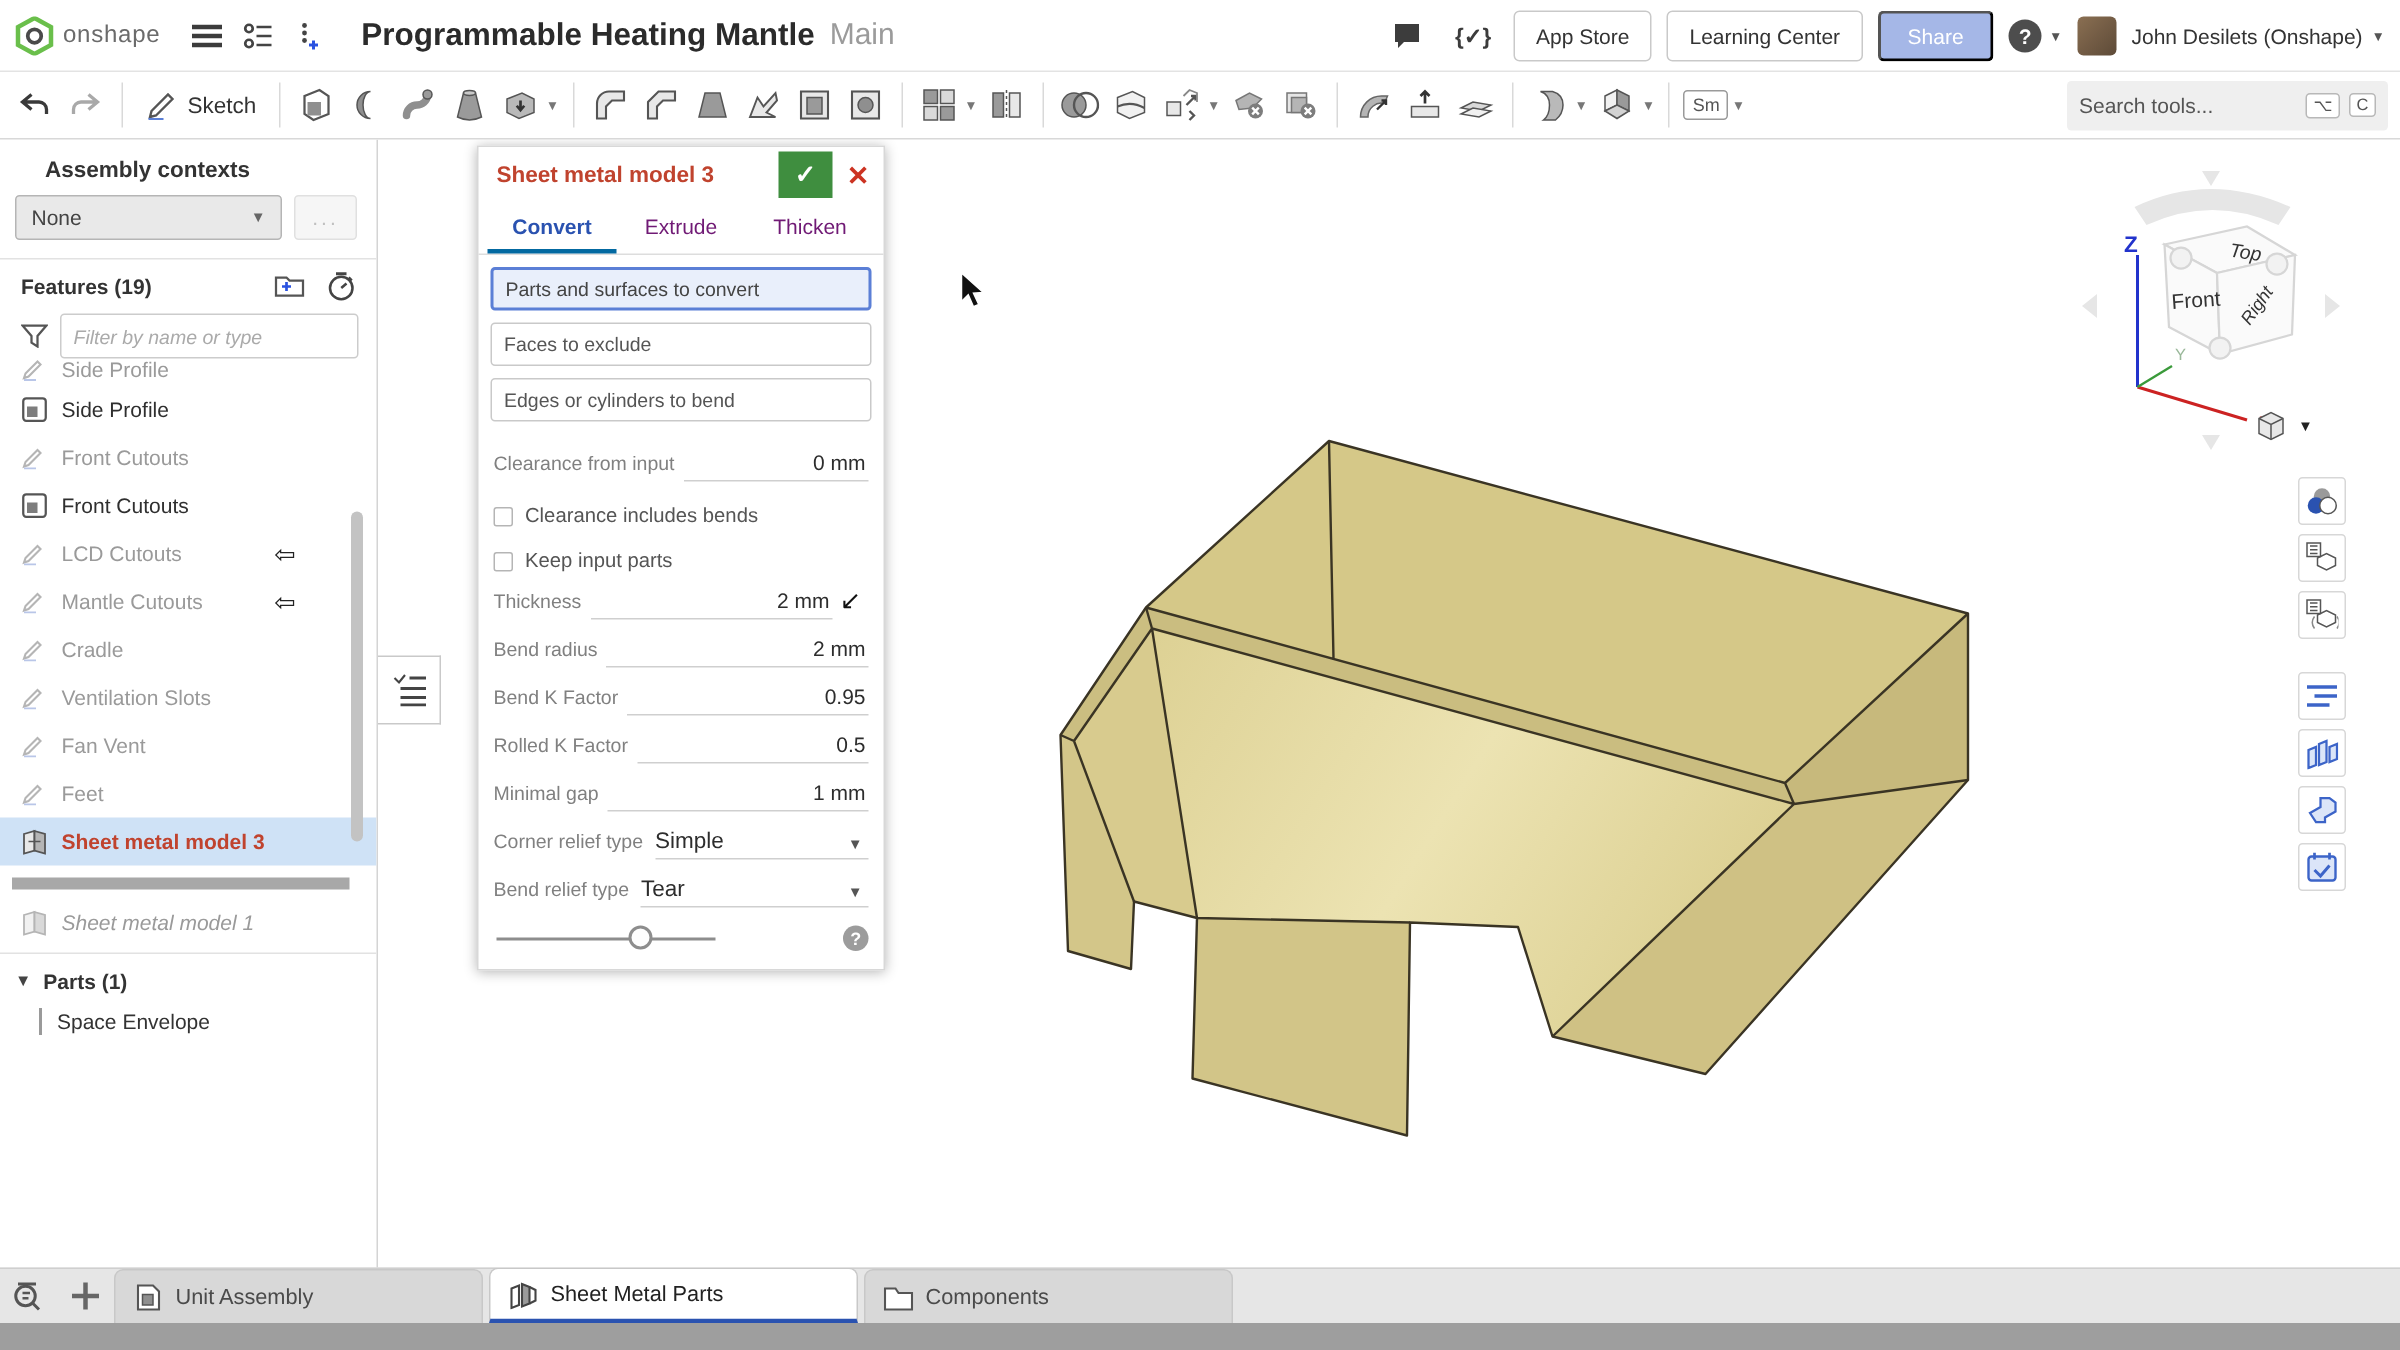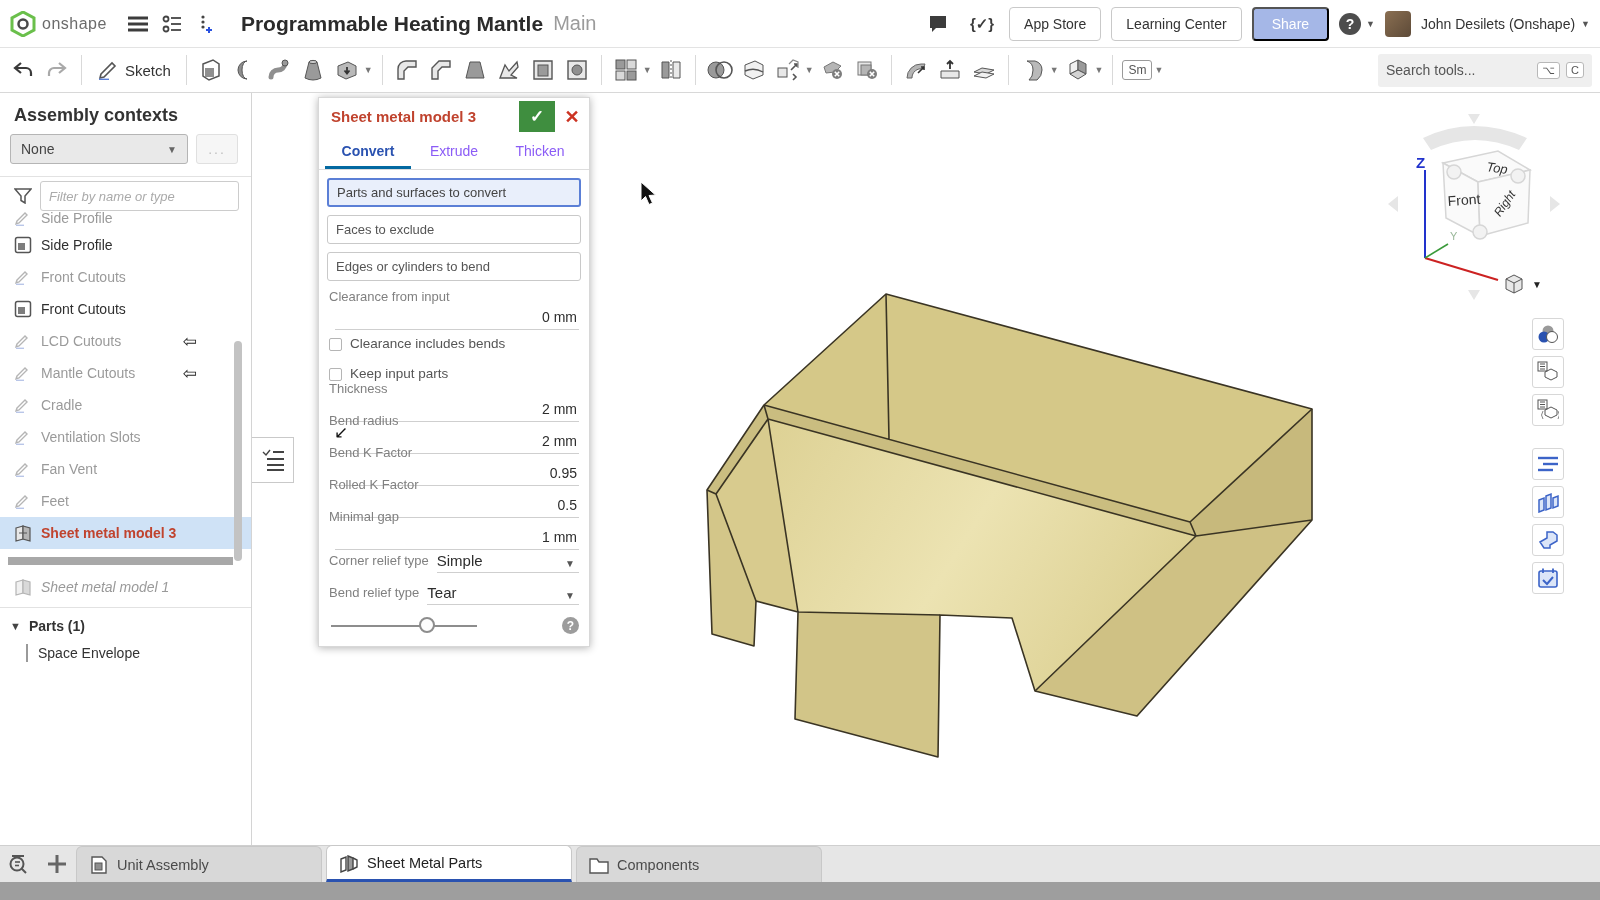--- a/index.html
+++ b/index.html
@@ -27,21 +27,21 @@
   .tcaret { font-size:9px; color:#777; margin-left:-2px; cursor:pointer; }
   .sketch-btn { display:flex; align-items:center; gap:6px; padding:0 6px; height:32px; cursor:pointer; }
   .sketch-label { font-size:15px; color:#333; }
   .sm-badge { border:1px solid #9a9a9a; border-radius:3px; font-size:12px; color:#555; padding:2px 5px; }
   .search-tools { margin-left:auto; width:214px; height:33px; background:#efefef; border-radius:3px; display:flex; align-items:center; padding:0 8px; gap:6px; cursor:text; }
   .search-tools-text { font-size:14px; color:#555; flex:1; }
   .key-badge { border:1px solid #b8b8b8; background:#fff; border-radius:3px; font-size:11px; color:#555; padding:1px 4px; }
 
   
   #left-panel { position:absolute; left:0; top:93px; width:252px; height:752px; background:#fff; border-right:1px solid #d4d4d4; z-index:20; overflow:hidden; }
-  .lp-title { font-size:18px; font-weight:bold; color:#333; padding:12px 12px 8px 14px; }
+  .lp-title { font-size:15px; font-weight:bold; color:#333; padding:12px 12px 8px 30px; }
   .ctx-row { display:flex; align-items:center; gap:8px; padding:0 12px 12px 10px; border-bottom:1px solid #e2e2e2; }
   .ctx-select { width:178px; height:30px; background:#e9e9e9; border:1px solid #b5b5b5; border-radius:3px; display:flex; align-items:center; padding:0 10px; font-size:14px; color:#444; cursor:pointer;gap:32px; }
   .ctx-select .sel-caret { margin-left:auto; font-size:10px; color:#666; }
   .ctx-more { width:42px; height:30px; background:#f6f6f6; border:1px solid #e0e0e0; border-radius:3px; color:#c0c0c0; font-size:14px; display:flex; align-items:center; justify-content:center; letter-spacing:2px; }
   .feat-hdr { display:flex; align-items:center; padding:8px 14px 4px 14px; }
   .feat-hdr-label { font-size:14px; font-weight:bold; color:#333; flex:1; }
   .feat-hdr-icons { display:flex; gap:14px; }
   .filter-row { display:flex; align-items:center; gap:8px; padding:4px 12px 8px 14px; }
   .filter-input { flex:1; height:30px; border:1px solid #ccc; border-radius:3px; font-style:italic; font-size:13px; color:#555; padding:0 8px; font-family:"Liberation Sans",sans-serif; }
   .filter-input::placeholder { color:#aaa; font-style:italic; }
@@ -67,25 +67,25 @@
   
   #flyout-tab { position:absolute; left:252px; top:437px; width:42px; height:46px; background:#fff; border:1px solid #c9c9c9; border-left:none; display:flex; align-items:center; justify-content:center; z-index:21; cursor:pointer; }
 
   
   #dialog { position:absolute; left:318px; top:97px; width:272px; background:#fff; box-shadow:0 1px 8px rgba(0,0,0,.3); z-index:25; border:1px solid #d8d8d8; }
   .dlg-hdr { height:37px; display:flex; align-items:center; padding-left:12px; }
   .dlg-title { color:#c0432e; font-size:15px; font-weight:bold; flex:1; }
   .dlg-ok { width:36px; height:31px; background:#3f8e3f; color:#fff; display:flex; align-items:center; justify-content:center; font-size:17px; font-weight:bold; cursor:pointer; }
   .dlg-close { width:34px; height:31px; color:#cc3322; display:flex; align-items:center; justify-content:center; font-size:18px; font-weight:bold; cursor:pointer; }
   .dlg-tabs { display:flex; border-bottom:1px solid #ddd; padding:0 6px; }
-  .dlg-tab { flex:1; text-align:center; font-size:14px; color:#8b5cf6; padding:8px 0 7px; cursor:pointer; }
+  .dlg-tab { flex:1; text-align:center; font-size:14px; color:#701a75; padding:8px 0 7px; cursor:pointer; }
   .dlg-tab.active { color:#2a52b0; font-weight:bold; border-bottom:3px solid #0369a1; }
   .sel-box { margin:8px 8px 0 8px; height:29px; border:1px solid #c9c9c9; border-radius:3px; display:flex; align-items:center; padding:0 8px; font-size:13px; color:#555; cursor:pointer; }
   .sel-box.active { border:2px solid #5b7fd6; background:#e9effb; color:#444; }
-  .prm-row { display:flex; margin:0 10px; height:32px;flex-direction:column; }
+  .prm-row { display:flex; align-items:flex-end; margin:0 10px; height:32px; }
   .prm-label { font-size:13px; color:#808080; padding-bottom:5px; white-space:nowrap; }
   .prm-val { flex:1; text-align:right; font-size:14px; color:#2d2d2d; border-bottom:1px solid #cfcfcf; padding:0 2px 4px 0; margin-left:6px; cursor:text; }
   .prm-extra { width:24px; text-align:center; padding-bottom:2px; font-size:17px; color:#111; cursor:pointer; }
   .chk-row { display:flex; align-items:flex-end; gap:8px; margin:0 10px; height:30px; cursor:pointer; }
   .chk-box { width:13px; height:13px; border:1px solid #b5b5b5; border-radius:2px; background:#fff; }
   .chk-label { font-size:13.5px; color:#555; }
   .dd-row { display:flex; align-items:flex-end; margin:0 10px; height:32px; }
   .dd-val { flex:1; display:flex; align-items:flex-end; border-bottom:1px solid #cfcfcf; margin-left:8px; padding-bottom:3px; cursor:pointer; }
   .dd-val-text { font-size:15px; color:#2d2d2d; flex:1; }
   .dd-caret { font-size:10px; color:#555; padding-right:4px; }
@@ -385,20 +385,35 @@
 </div>
 
 <div id="left-panel">
   <div class="lp-title">Assembly contexts</div>
   <div class="ctx-row">
     <div class="ctx-select">
       <span>None</span>
       <span class="sel-caret">▼</span>
     </div>
     <div class="ctx-more">...</div>
+  </div>
+  <div class="feat-hdr">
+    <span class="feat-hdr-label">Features (19)</span>
+    <div class="feat-hdr-icons">
+      <svg width="22" height="18" viewBox="0 0 22 18">
+          <path d="M2,4 h7 l2,2 h9 v10 h-18 Z" fill="none" stroke="#555" stroke-width="1.5"></path>
+          <path d="M6,10 h6 M9,7 v6" stroke="#2a52e0" stroke-width="1.8"></path>
+        </svg>
+      <svg width="19" height="20" viewBox="0 0 19 20">
+          <circle cx="9.5" cy="11" r="7.5" fill="none" stroke="#444" stroke-width="1.7"></circle>
+          <line x1="9.5" y1="11" x2="13" y2="8" stroke="#444" stroke-width="1.7"></line>
+          <line x1="6" y1="1.5" x2="13" y2="1.5" stroke="#444" stroke-width="2"></line>
+          <line x1="14.5" y1="4" x2="16.5" y2="6" stroke="#444" stroke-width="1.7"></line>
+        </svg>
+    </div>
   </div>
   <div class="filter-row">
     <svg width="18" height="16" viewBox="0 0 18 16">
         <path d="M1,1 h16 l-6,7 v7 l-4,-2.5 v-4.5 Z" fill="none" stroke="#555" stroke-width="1.5"></path>
       </svg>
     <input class="filter-input" placeholder="Filter by name or type" style="">
   </div>
 
   <div class="feat-list">
     <div class="feat-row f-gray" style="height:22px;overflow:hidden;">

